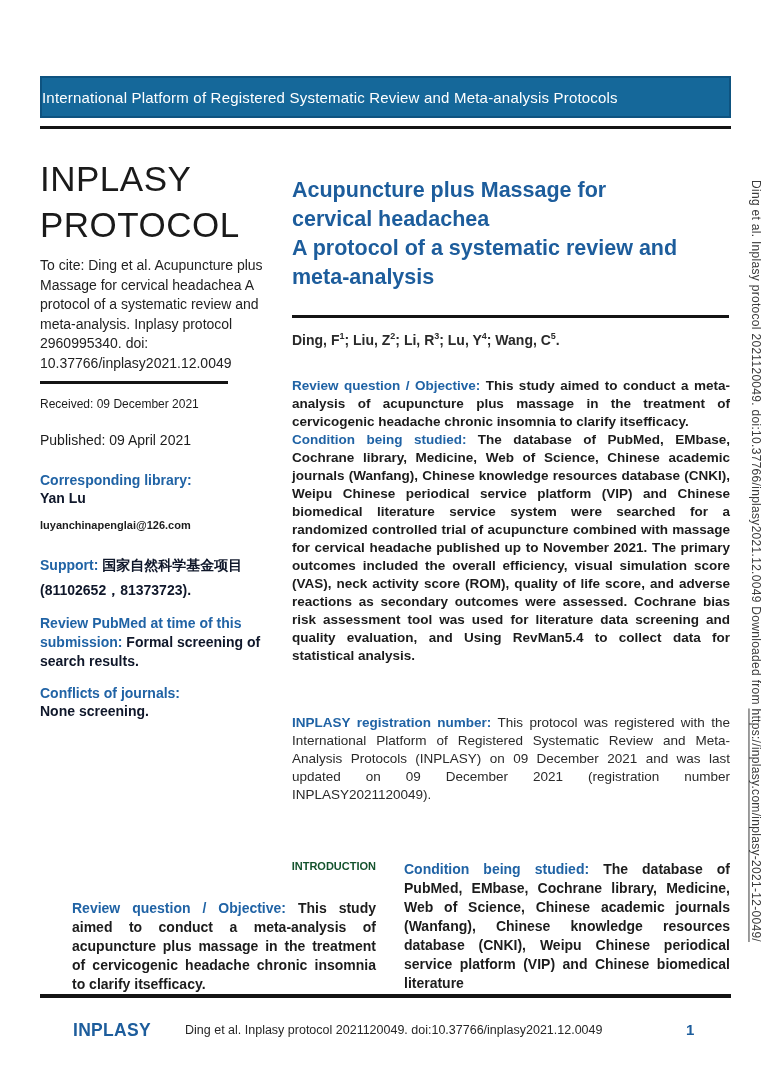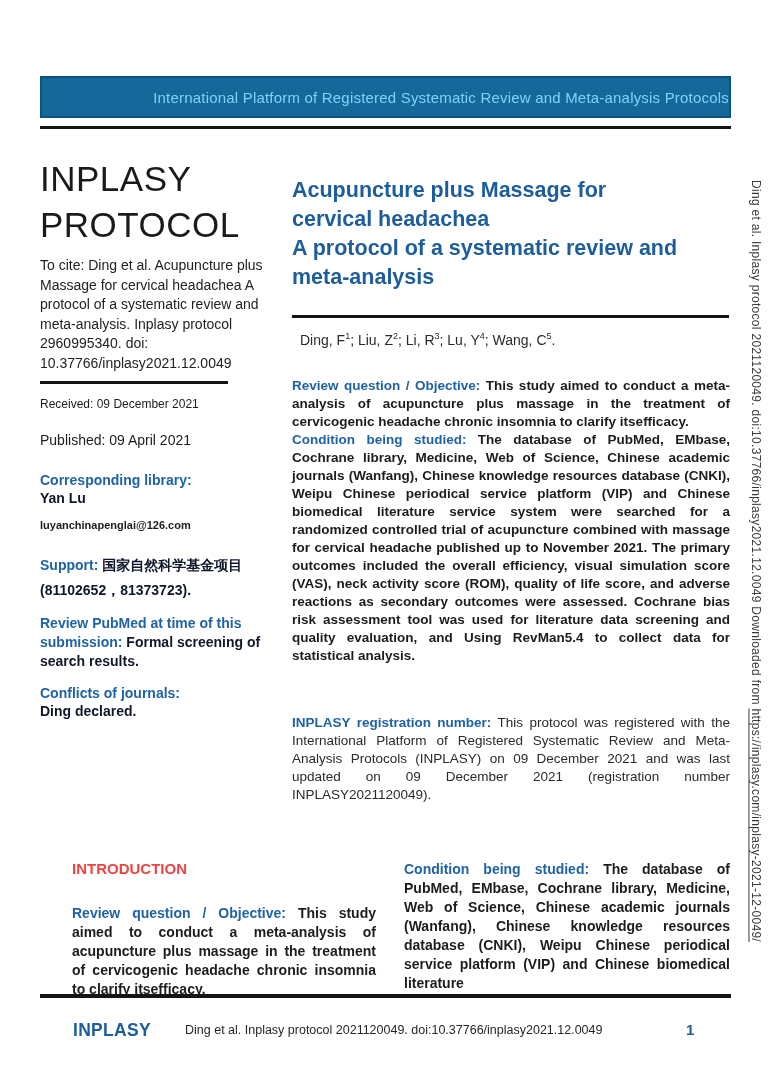--- a/index.html
+++ b/index.html
@@ -11,22 +11,22 @@
     position: relative;
     overflow: hidden;
   }
   .abs { position: absolute; }
 
   
   .banner {
     left: 40px; top: 76px; width: 691px; height: 42px;
     background: #15689a;
     border: 2px solid #0e5380;
-    display: flex; align-items: center; justify-content: flex-end;
-    color: #7dd3fc; font-size: 15px; letter-spacing: 0.2px;
+    display: flex; align-items: center; justify-content: flex-start;
+    color: #ffffff; font-size: 15px; letter-spacing: 0.2px;
   }
   .rule { background: #141414; }
   .rule-top { left: 40px; top: 126px; width: 691px; height: 3px; }
 
   
   .wordmark {
     left: 40px; top: 156px; width: 240px;
     font-size: 35px; line-height: 46px; font-weight: 400;
     color: #1a1a1a; letter-spacing: 0.5px;
   }
@@ -42,34 +42,34 @@
   .blue-label { color: #2063a5; font-weight: 700; }
   .bold-dark { font-weight: 700; color: #0f172a; }
 
   
   .title {
     left: 292px; top: 176px; width: 438px;
     font-size: 21.5px; line-height: 29px; font-weight: 700;
     color: #1d5d9c;
   }
   .rule-title { left: 292px; top: 315px; width: 437px; height: 3px; }
-  .authors { left: 300px; top: 332px; width: 438px; font-size: 14px; color: #2a2a2a; }
+  .authors { left: 292px; top: 332px; width: 438px; font-size: 14px; color: #2a2a2a; font-weight: bold; }
   .authors sup { font-size: 9px; line-height: 0; }
   .para {
     left: 292px; width: 438px;
     font-size: 13.5px; line-height: 18px;
     text-align: justify;
   }
   .para-main { top: 377px; font-weight: 700; }
   .para-reg  { top: 714px; font-weight: 400; color: #2a2a2a; }
 
   
   .bot-left  { left: 72px;  top: 860px; width: 304px; }
   .bot-right { left: 404px; top: 860px; width: 326px; }
-  .intro-heading { color: #ef4444; font-weight: 700; font-size: 15px; }
+  .intro-heading { color: #14532d; font-weight: 700; font-size: 11px; text-align: right; }
   .bot-para {
     font-size: 14px; line-height: 19px; font-weight: 700;
     text-align: justify;
   }
   .bot-left .bot-para { margin-top: 27px; }
 
   
   .rule-footer { left: 40px; top: 994px; width: 691px; height: 4px; }
   .footer-brand { left: 73px; top: 1020px; font-size: 17.5px; font-weight: 700; color: #1d5d9c; letter-spacing: 0.3px; }
   .footer-cite  { left: 185px; top: 1023px; font-size: 12.5px; color: #262626; }
@@ -112,21 +112,21 @@
   <span class="bold-dark">国家自然科学基金项目 (81102652，81373723).</span>
 </div>
 
 <div class="abs revstage">
   <span class="blue-label">Review PubMed at time of this submission:</span>
   <span class="bold-dark">Formal screening of search results.</span>
 </div>
 
 <div class="abs conflicts">
   <span class="blue-label">Conflicts of journals:</span><br>
-  <span class="bold-dark">Ding declared.</span>
+  <span class="bold-dark">None screening.</span>
 </div>
 
 <h1 class="abs title">Acupuncture plus Massage for<br>cervical headachea<br>A protocol of a systematic review and<br>meta-analysis</h1>
 <div class="abs rule rule-title"></div>
 <div class="abs authors">Ding, F<sup>1</sup>; Liu, Z<sup>2</sup>; Li, R<sup>3</sup>; Lu, Y<sup>4</sup>; Wang, C<sup>5</sup>.</div>
 
 <div class="abs para para-main">
   <span class="blue-label">Review question / Objective:</span>
   <span>This study aimed to conduct a meta-analysis of acupuncture plus massage in the treatment of cervicogenic headache chronic insomnia to clarify itsefficacy.</span><br>
   <span class="blue-label">Condition being studied:</span>

